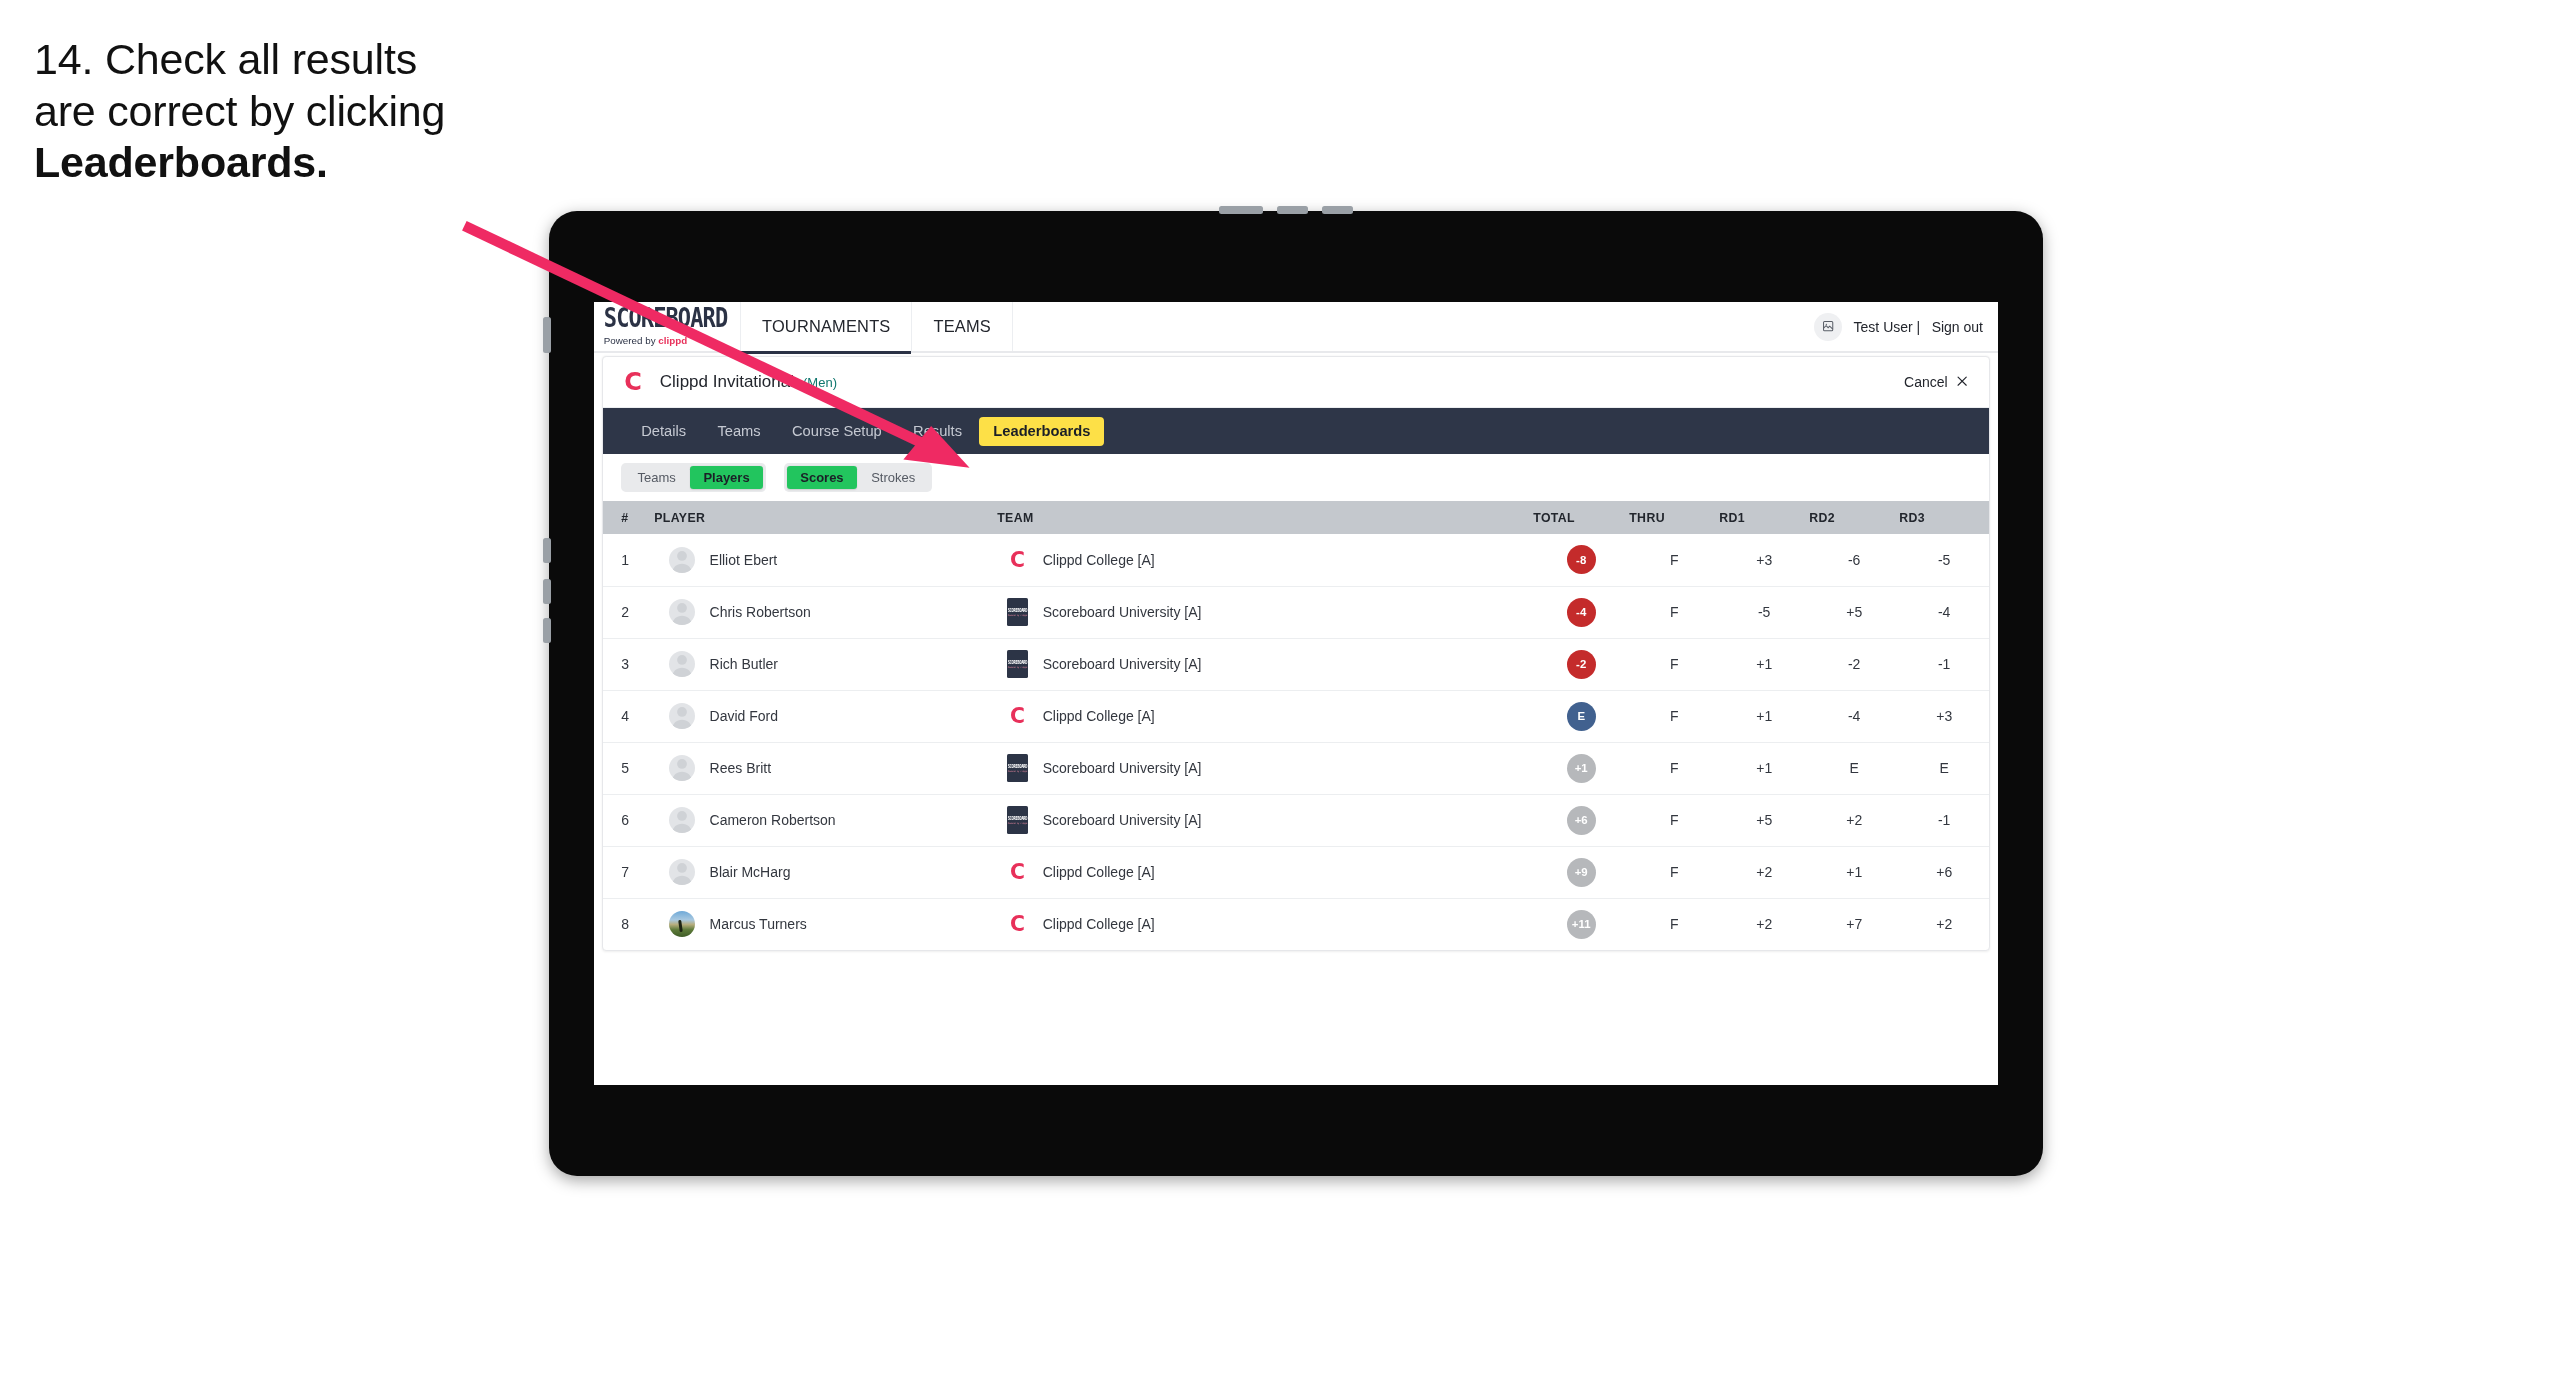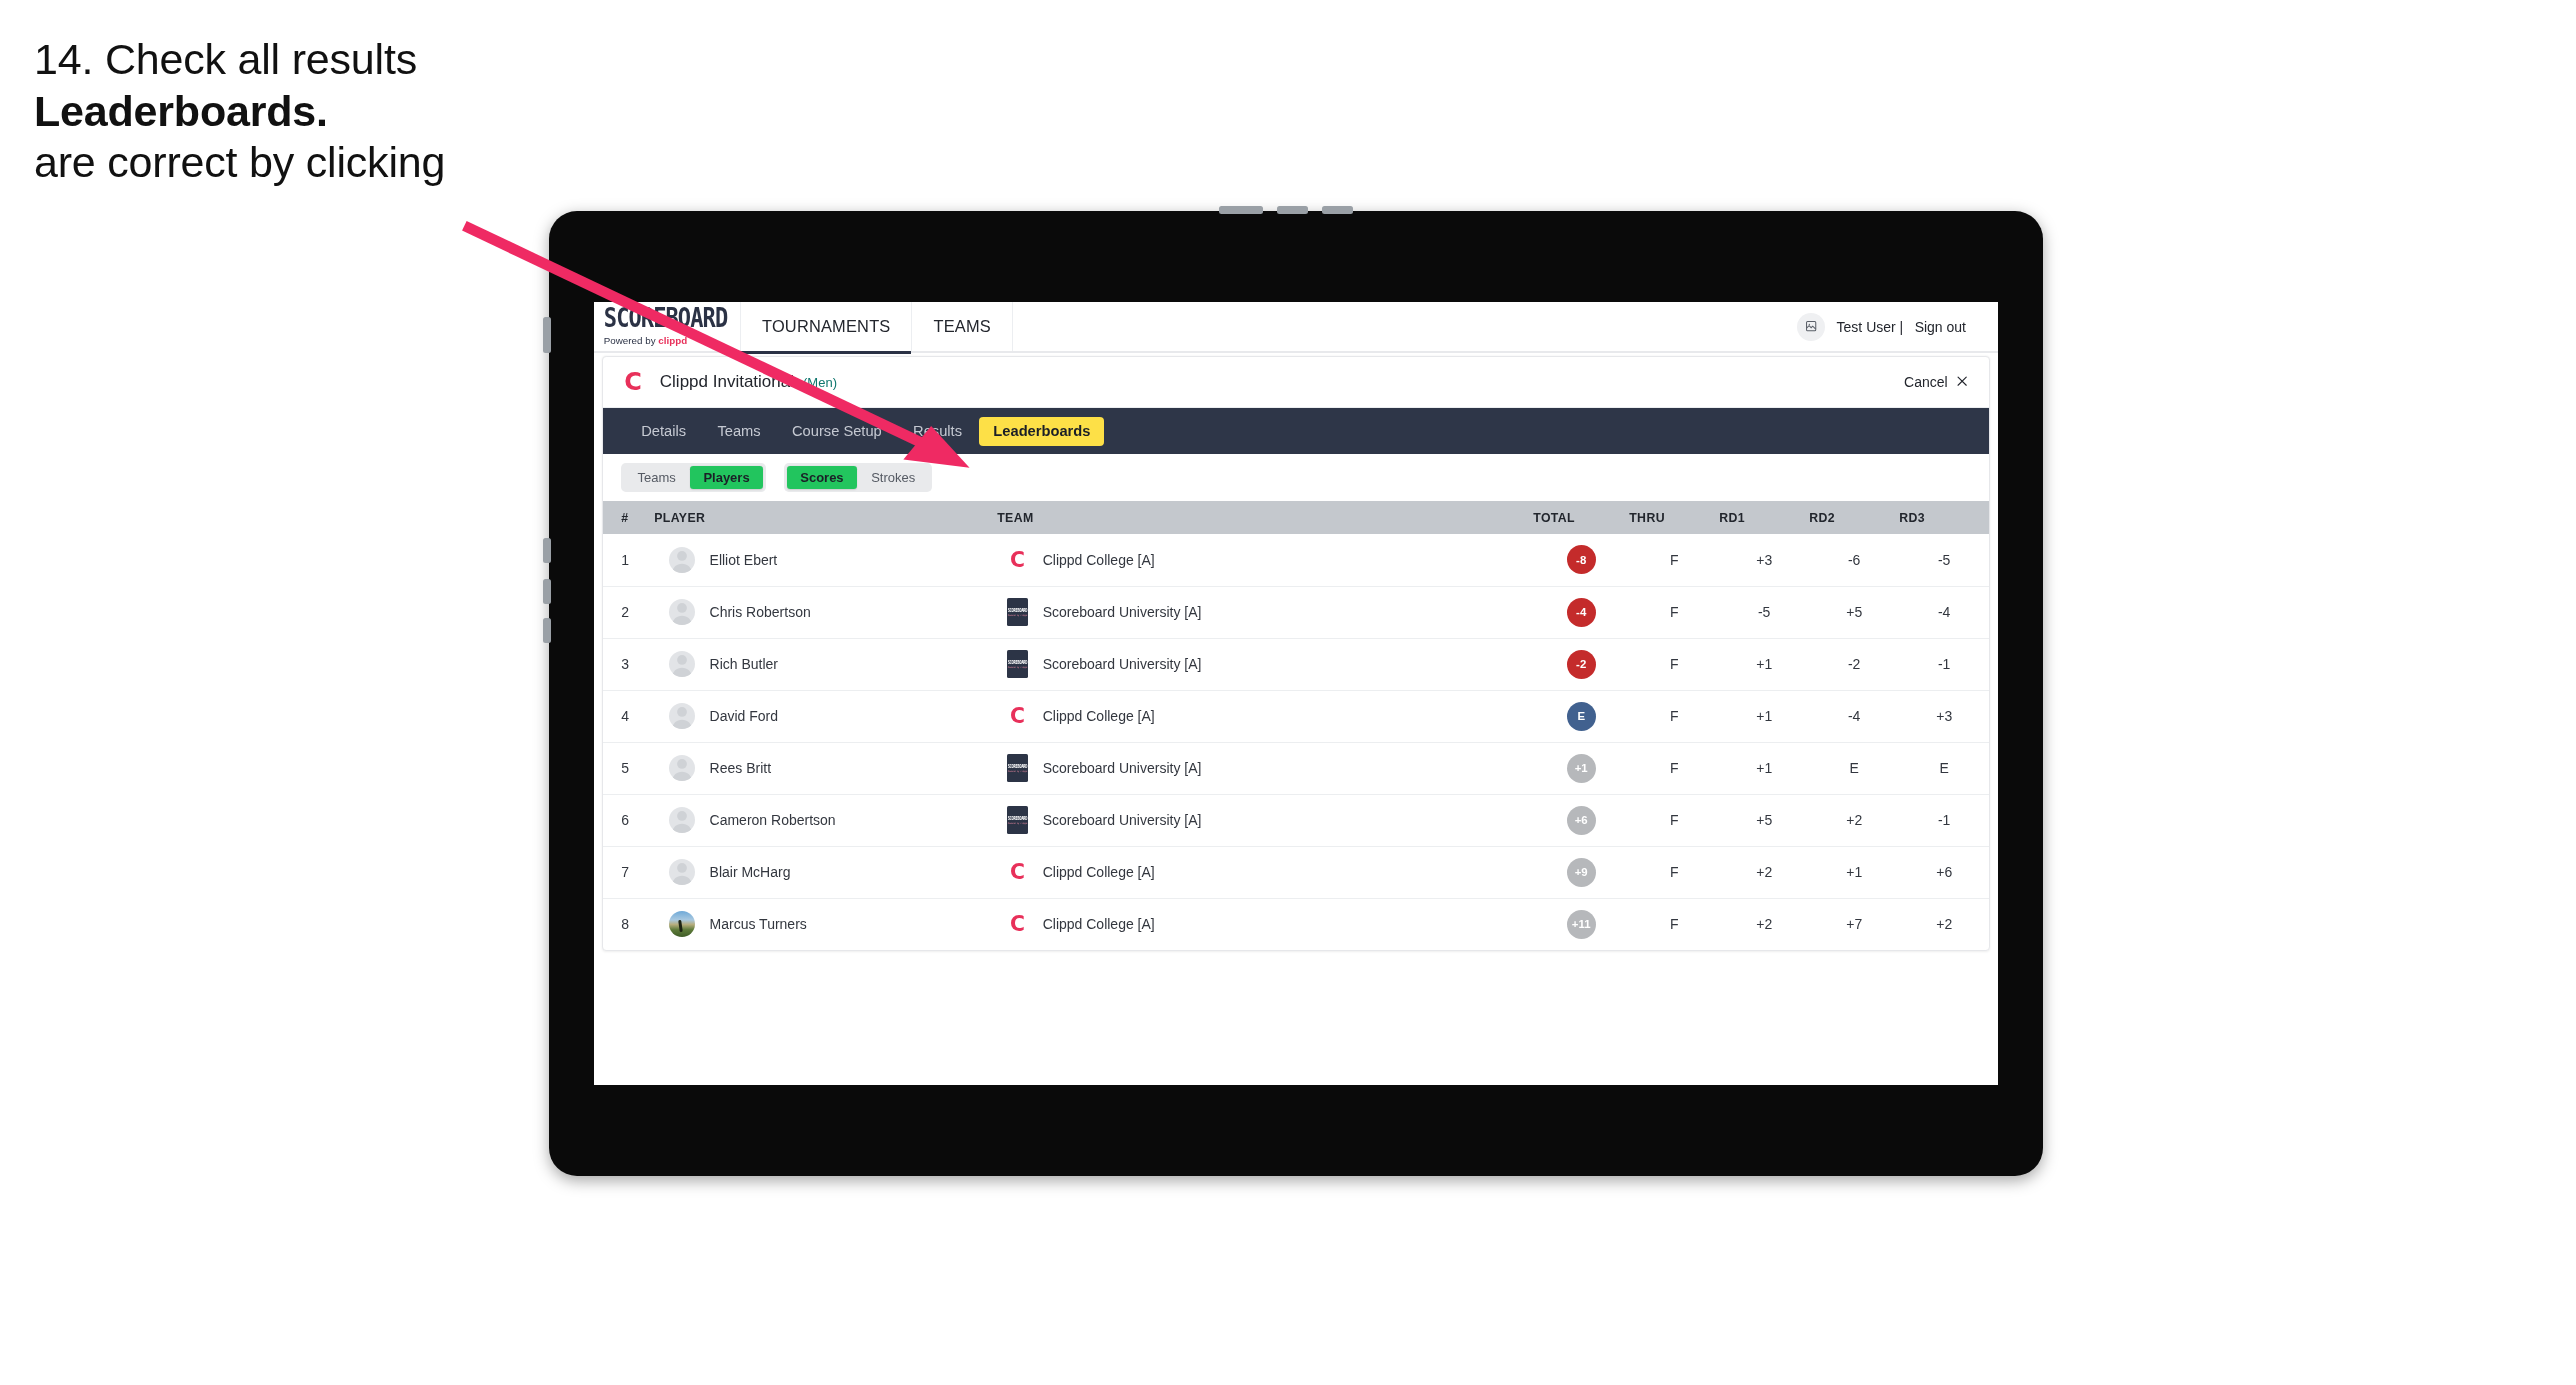--- a/index.html
+++ b/index.html
@@ -92,21 +92,21 @@
     border-right: 0.8px solid #eceef1;
     position: relative;
     cursor: pointer;
   }
   .navtab.active::after {
     content: "";
     position: absolute; left: 0; right: 0; bottom: -2.5px;
     height: 2.5px; background: #2b3245;
   }
   .nav-spacer { flex: 1; }
-  .user-area { display: flex; align-items: center; gap: 11.4px; padding-right: 32px; }
+  .user-area { display: flex; align-items: center; gap: 11.4px; padding-right: 15px; }
   .avatar-chip {
     width: 28px; height: 28px; border-radius: 50%;
     background: #eff0f2;
     display: flex; align-items: center; justify-content: center;
   }
   .avatar-chip svg { width: 12.3px; height: 12.3px; }
   .user-name { font-size: 14px; color: #23262d; }
   .signout { font-size: 14px; color: #23262d; cursor: pointer; }
 
   
@@ -268,22 +268,22 @@
 
   .muted-cell { color: #33373f; }
 </style>
 </head>
 <body>
 
 <div id="stage">
 
   <div id="caption">
     <span class="line">14. Check all results</span>
+    <span class="line">are correct by clicking</span>
     <span class="line bold">Leaderboards.</span>
-    <span class="line">are correct by clicking</span>
   </div>
 
   <div id="tablet">
     <div class="tablet-btn btn-top1"></div>
     <div class="tablet-btn btn-top2"></div>
     <div class="tablet-btn btn-top3"></div>
     <div class="tablet-btn btn-left1"></div>
     <div class="tablet-btn btn-left2"></div>
     <div class="tablet-btn btn-left3"></div>
     <div class="tablet-btn btn-left4"></div>

